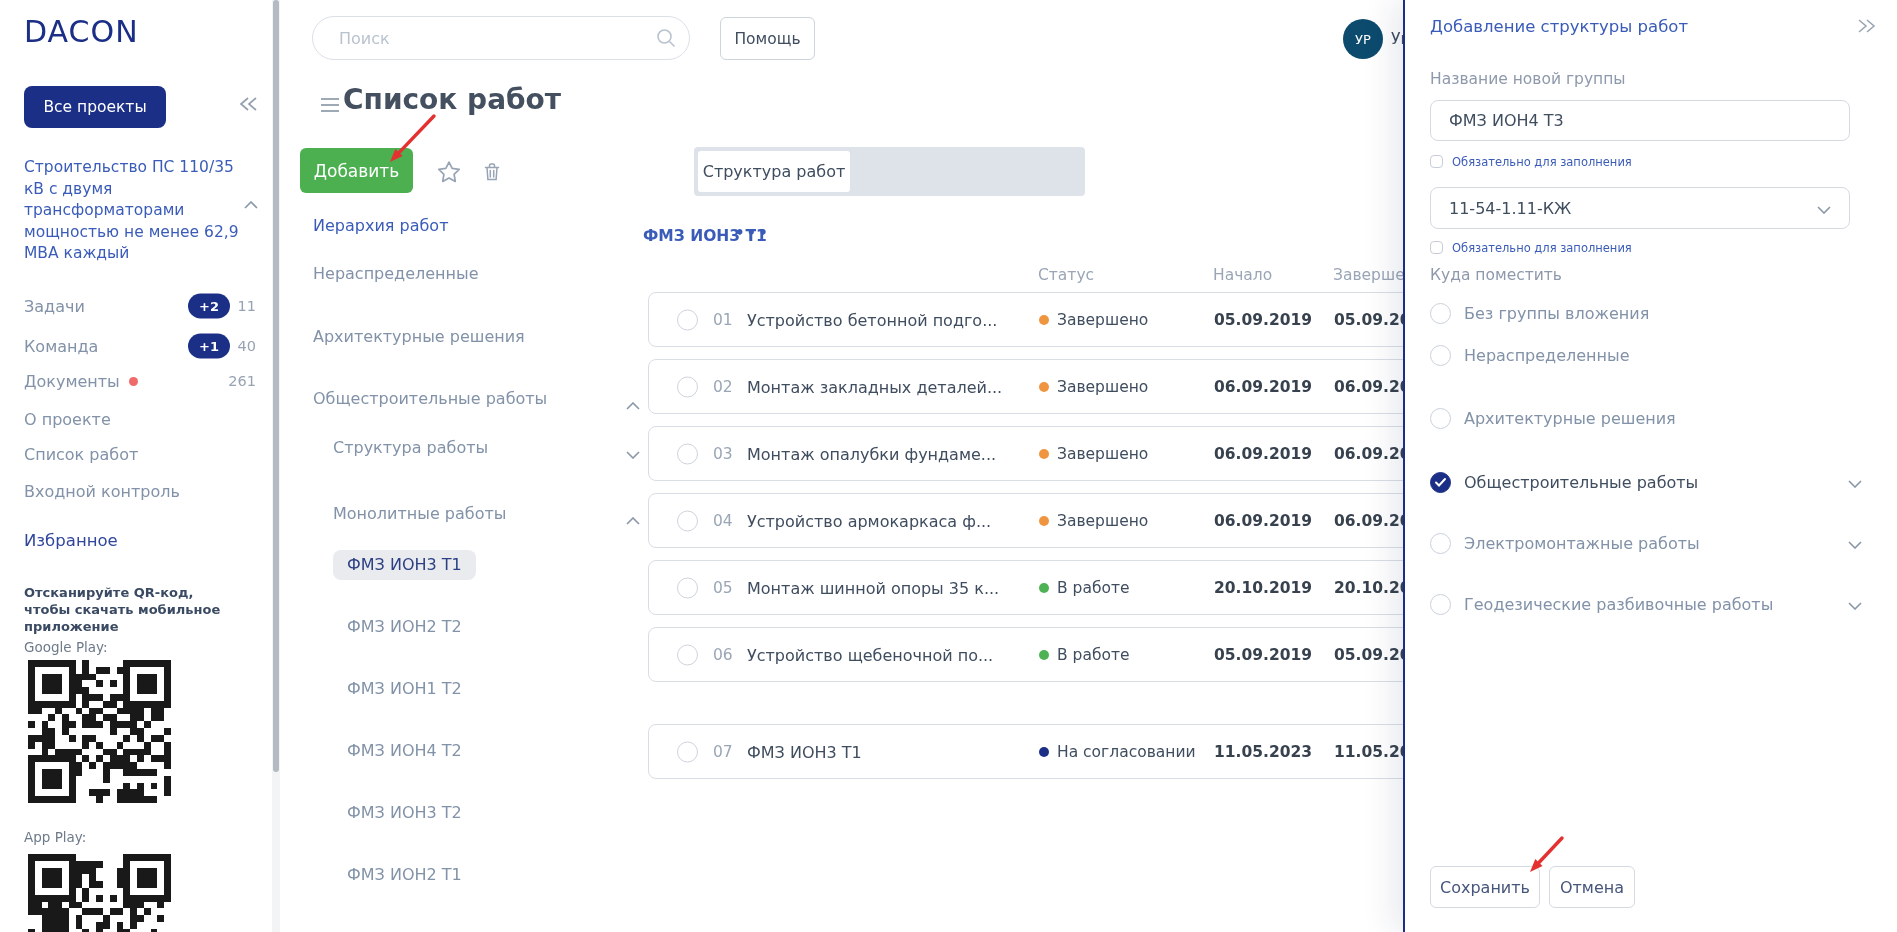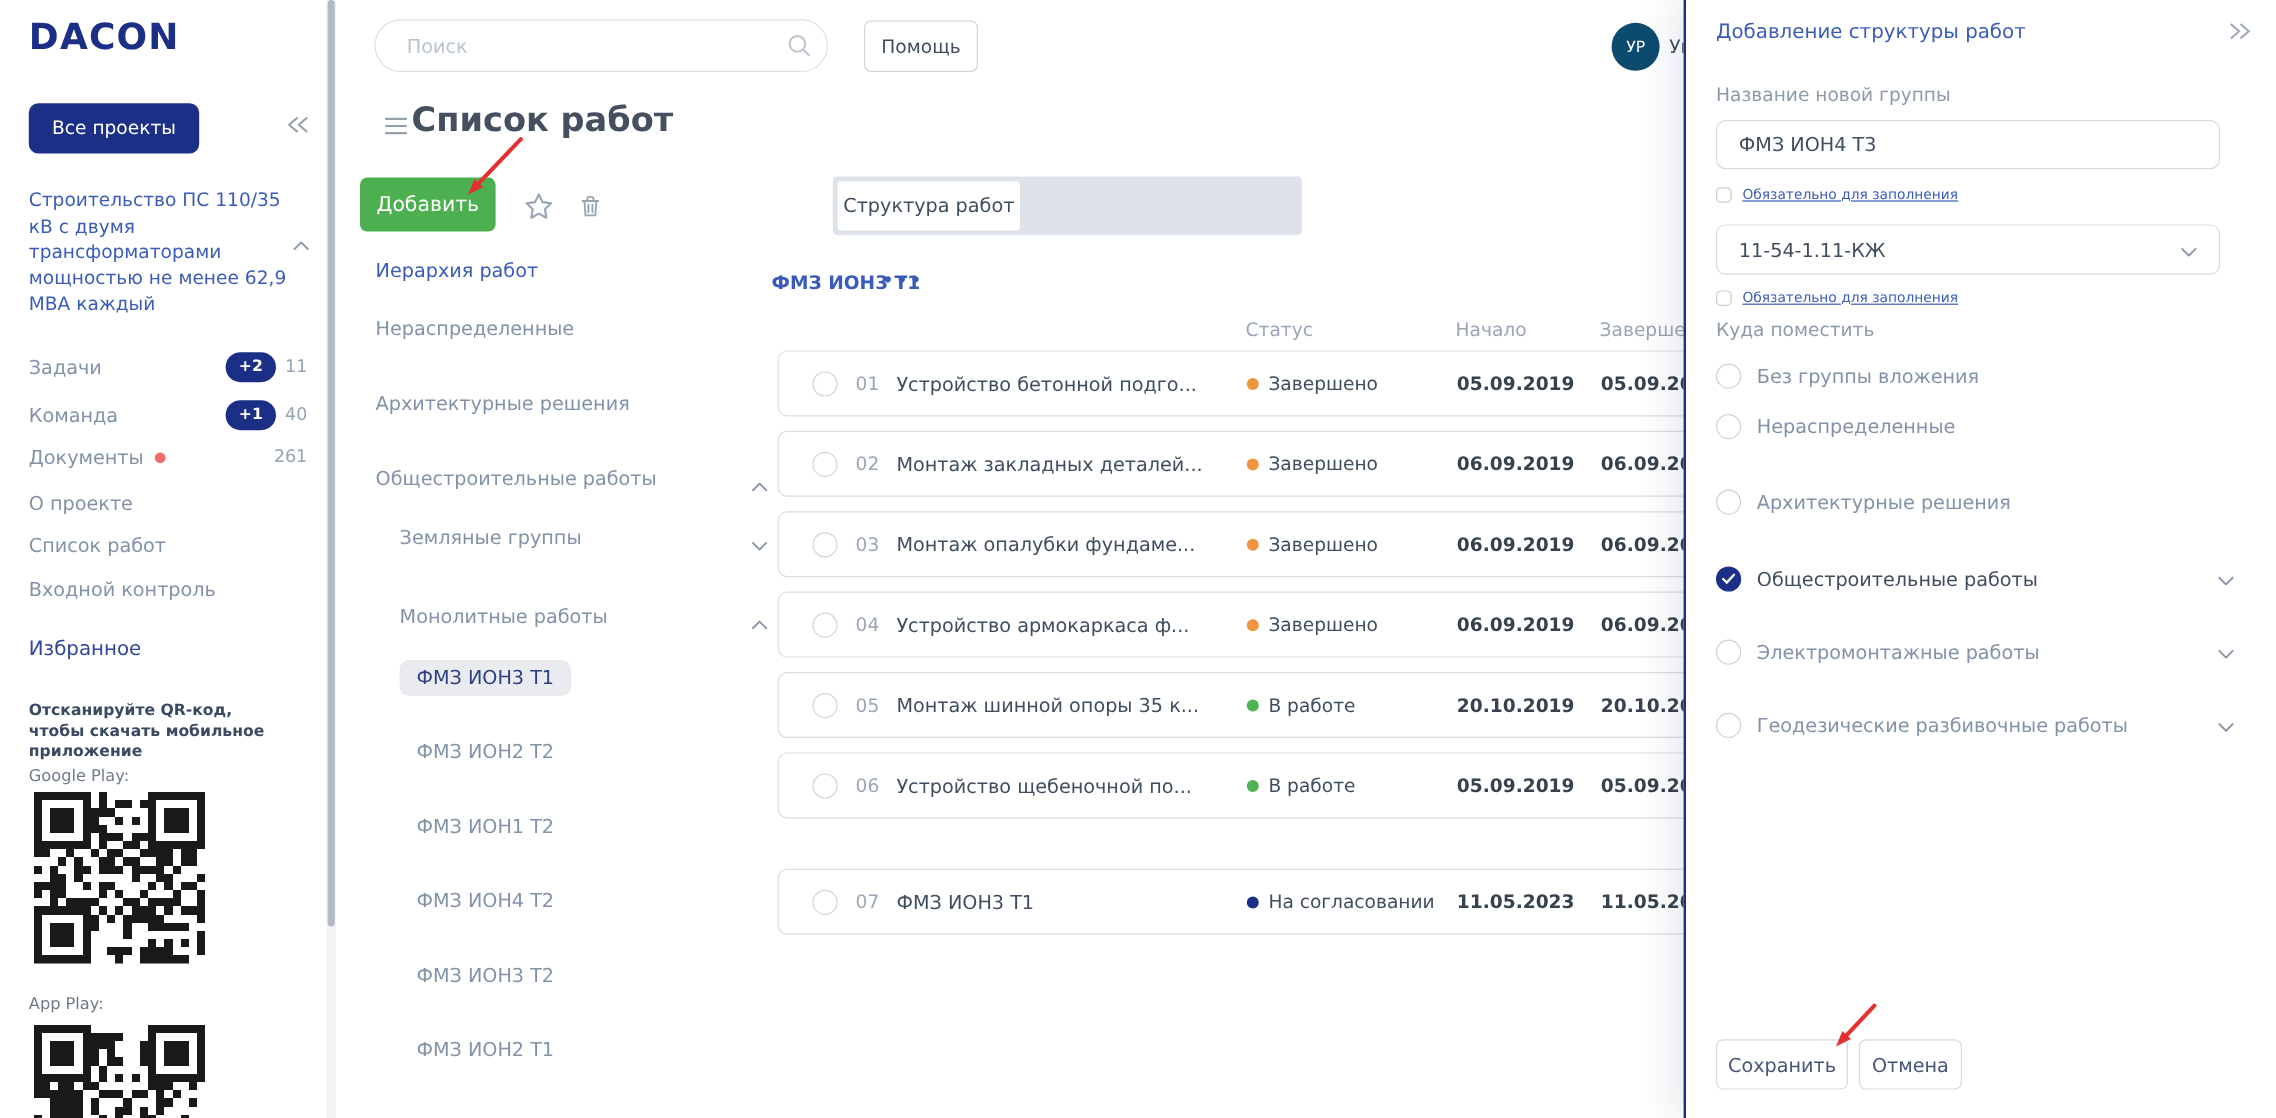--- a/index.html
+++ b/index.html
@@ -3,21 +3,21 @@
 <meta charset="utf-8">
 <style>
   html,body{margin:0;padding:0;background:#fff;}
   #app{position:relative;width:1897px;height:932px;background:#fff;overflow:hidden;
        font-family:"DejaVu Sans","Liberation Sans",sans-serif;color:#3f4d5f;}
   .abs{position:absolute;}
   .nowrap{white-space:nowrap;}
 
   
   #sidebar{position:absolute;left:0;top:0;width:270px;height:932px;background:#fff;}
-  .logo{position:absolute;left:24px;top:14px;font-size:30px;font-weight:bold;color:#1c2f87;letter-spacing:1px;}
+  .logo{position:absolute;left:24px;top:14px;font-size:30px;font-weight:normal;color:#1c2f87;letter-spacing:1px;}
   .all-projects{position:absolute;left:24px;top:86px;width:142px;height:42px;background:#1c2f87;color:#fff;
     border:none;border-radius:8px;font-size:15.5px;font-family:inherit;cursor:pointer;}
   .collapse-ic{position:absolute;left:238px;top:96px;}
   .proj-title{position:absolute;left:24px;top:157px;width:216px;font-size:15.5px;line-height:21.5px;color:#3a5cb8;cursor:pointer;}
   .proj-chev{position:absolute;left:244px;top:194px;}
   .menu-item{position:absolute;left:24px;width:232px;height:26px;display:flex;align-items:center;
     font-size:16px;color:#8292a8;cursor:pointer;}
   .badge{position:absolute;left:164px;top:50%;transform:translateY(-50%);width:42px;height:25px;line-height:25px;
     background:#1c2f87;color:#fff;font-size:13px;font-weight:bold;text-align:center;border-radius:13px;}
   .count{position:absolute;right:0;top:50%;transform:translateY(-50%);width:40px;text-align:right;
@@ -80,21 +80,21 @@
   #panel{position:absolute;left:1403px;top:0;width:494px;height:932px;background:#fff;z-index:10;
     border-left:2px solid #1c2f87;box-sizing:border-box;box-shadow:-10px 0 30px rgba(30,40,90,.10);padding-left:40px;}
   .panel-title{position:absolute;left:25px;top:17px;font-size:16.5px;color:#3a5cb8;}
   .panel-collapse{position:absolute;left:450px;top:18px;cursor:pointer;}
   .fld-label{position:absolute;left:25px;font-size:15.5px;color:#8e99ab;}
   .fld-input{position:absolute;left:25px;width:420px;height:41px;border:1.5px solid #d5dae2;border-radius:8px;
     box-sizing:border-box;padding:0 18px;font-size:16px;color:#3f4d5f;font-family:inherit;outline:none;background:#fff;}
   .fld-select{position:absolute;left:25px;width:420px;height:42px;border:1.5px solid #d5dae2;border-radius:8px;
     box-sizing:border-box;display:flex;align-items:center;padding:0 18px;font-size:16px;color:#3f4d5f;cursor:pointer;}
   .fld-select .chev{margin-left:auto;}
-  .req-hint{position:absolute;left:25px;display:flex;align-items:flex-end;font-size:11.5px;color:#3a5cb8;text-decoration:underline;}
+  .req-hint{position:absolute;left:25px;display:flex;align-items:flex-start;font-size:11.5px;color:#3a5cb8;}
   .req-ic{display:inline-block;width:13px;height:13px;border:1.5px solid #c6cdd6;border-radius:4px;margin-right:9px;box-sizing:border-box;}
   .opt{position:absolute;left:25px;width:442px;height:30px;display:flex;align-items:center;cursor:pointer;}
   .opt-radio{width:21px;height:21px;border-radius:50%;border:1.5px solid #c9d1da;box-sizing:border-box;margin-right:13px;flex:none;
     display:flex;align-items:center;justify-content:center;}
   .opt-radio.sel{background:#1c2f87;border-color:#1c2f87;}
   .opt-label{font-size:16px;color:#8292a8;white-space:nowrap;}
   .opt.selrow .opt-label{color:#3f4d5f;}
   .opt .chev{margin-left:auto;margin-right:10px;}
   .panel-btn{position:absolute;top:866px;height:42px;background:#fff;border:1.5px solid #d5dae2;border-radius:6px;
     font-size:16px;color:#46557a;font-family:inherit;cursor:pointer;}
@@ -684,21 +684,21 @@
   </div>
 
   <div class="tree-title">Иерархия работ</div>
   <div id="tree">
       <div class="tree-item" style="left:313px;top:259px">Нераспределенные</div>
       <div class="tree-item" style="left:313px;top:322px">Архитектурные решения</div>
       <div class="tree-item" style="left:313px;top:384px">Общестроительные работы</div>
       <span class="tree-chev" style="top:395px"><svg width="14" height="8" viewBox="0 0 14 8">
           <polyline points="1,7 7,1 13,7" fill="none" stroke="#8997a8" stroke-width="1.6"></polyline>
         </svg></span>
-      <div class="tree-item" style="left:333px;top:433px">Земляные группы</div>
+      <div class="tree-item" style="left:333px;top:433px">Структура работы</div>
       <span class="tree-chev" style="top:444px"><svg width="14" height="8" viewBox="0 0 14 8">
           <polyline points="1,1 7,7 13,1" fill="none" stroke="#8997a8" stroke-width="1.6"></polyline>
         </svg></span>
       <div class="tree-item" style="left:333px;top:499px">Монолитные работы</div>
       <span class="tree-chev" style="top:510px"><svg width="14" height="8" viewBox="0 0 14 8">
           <polyline points="1,7 7,1 13,7" fill="none" stroke="#8997a8" stroke-width="1.6"></polyline>
         </svg></span>
       <div class="tree-item sel" style="left:333px;top:550px">ФМЗ ИОН3 Т1</div>
       <div class="tree-item" style="left:347px;top:612px">ФМЗ ИОН2 Т2</div>
       <div class="tree-item" style="left:347px;top:674px">ФМЗ ИОН1 Т2</div>

